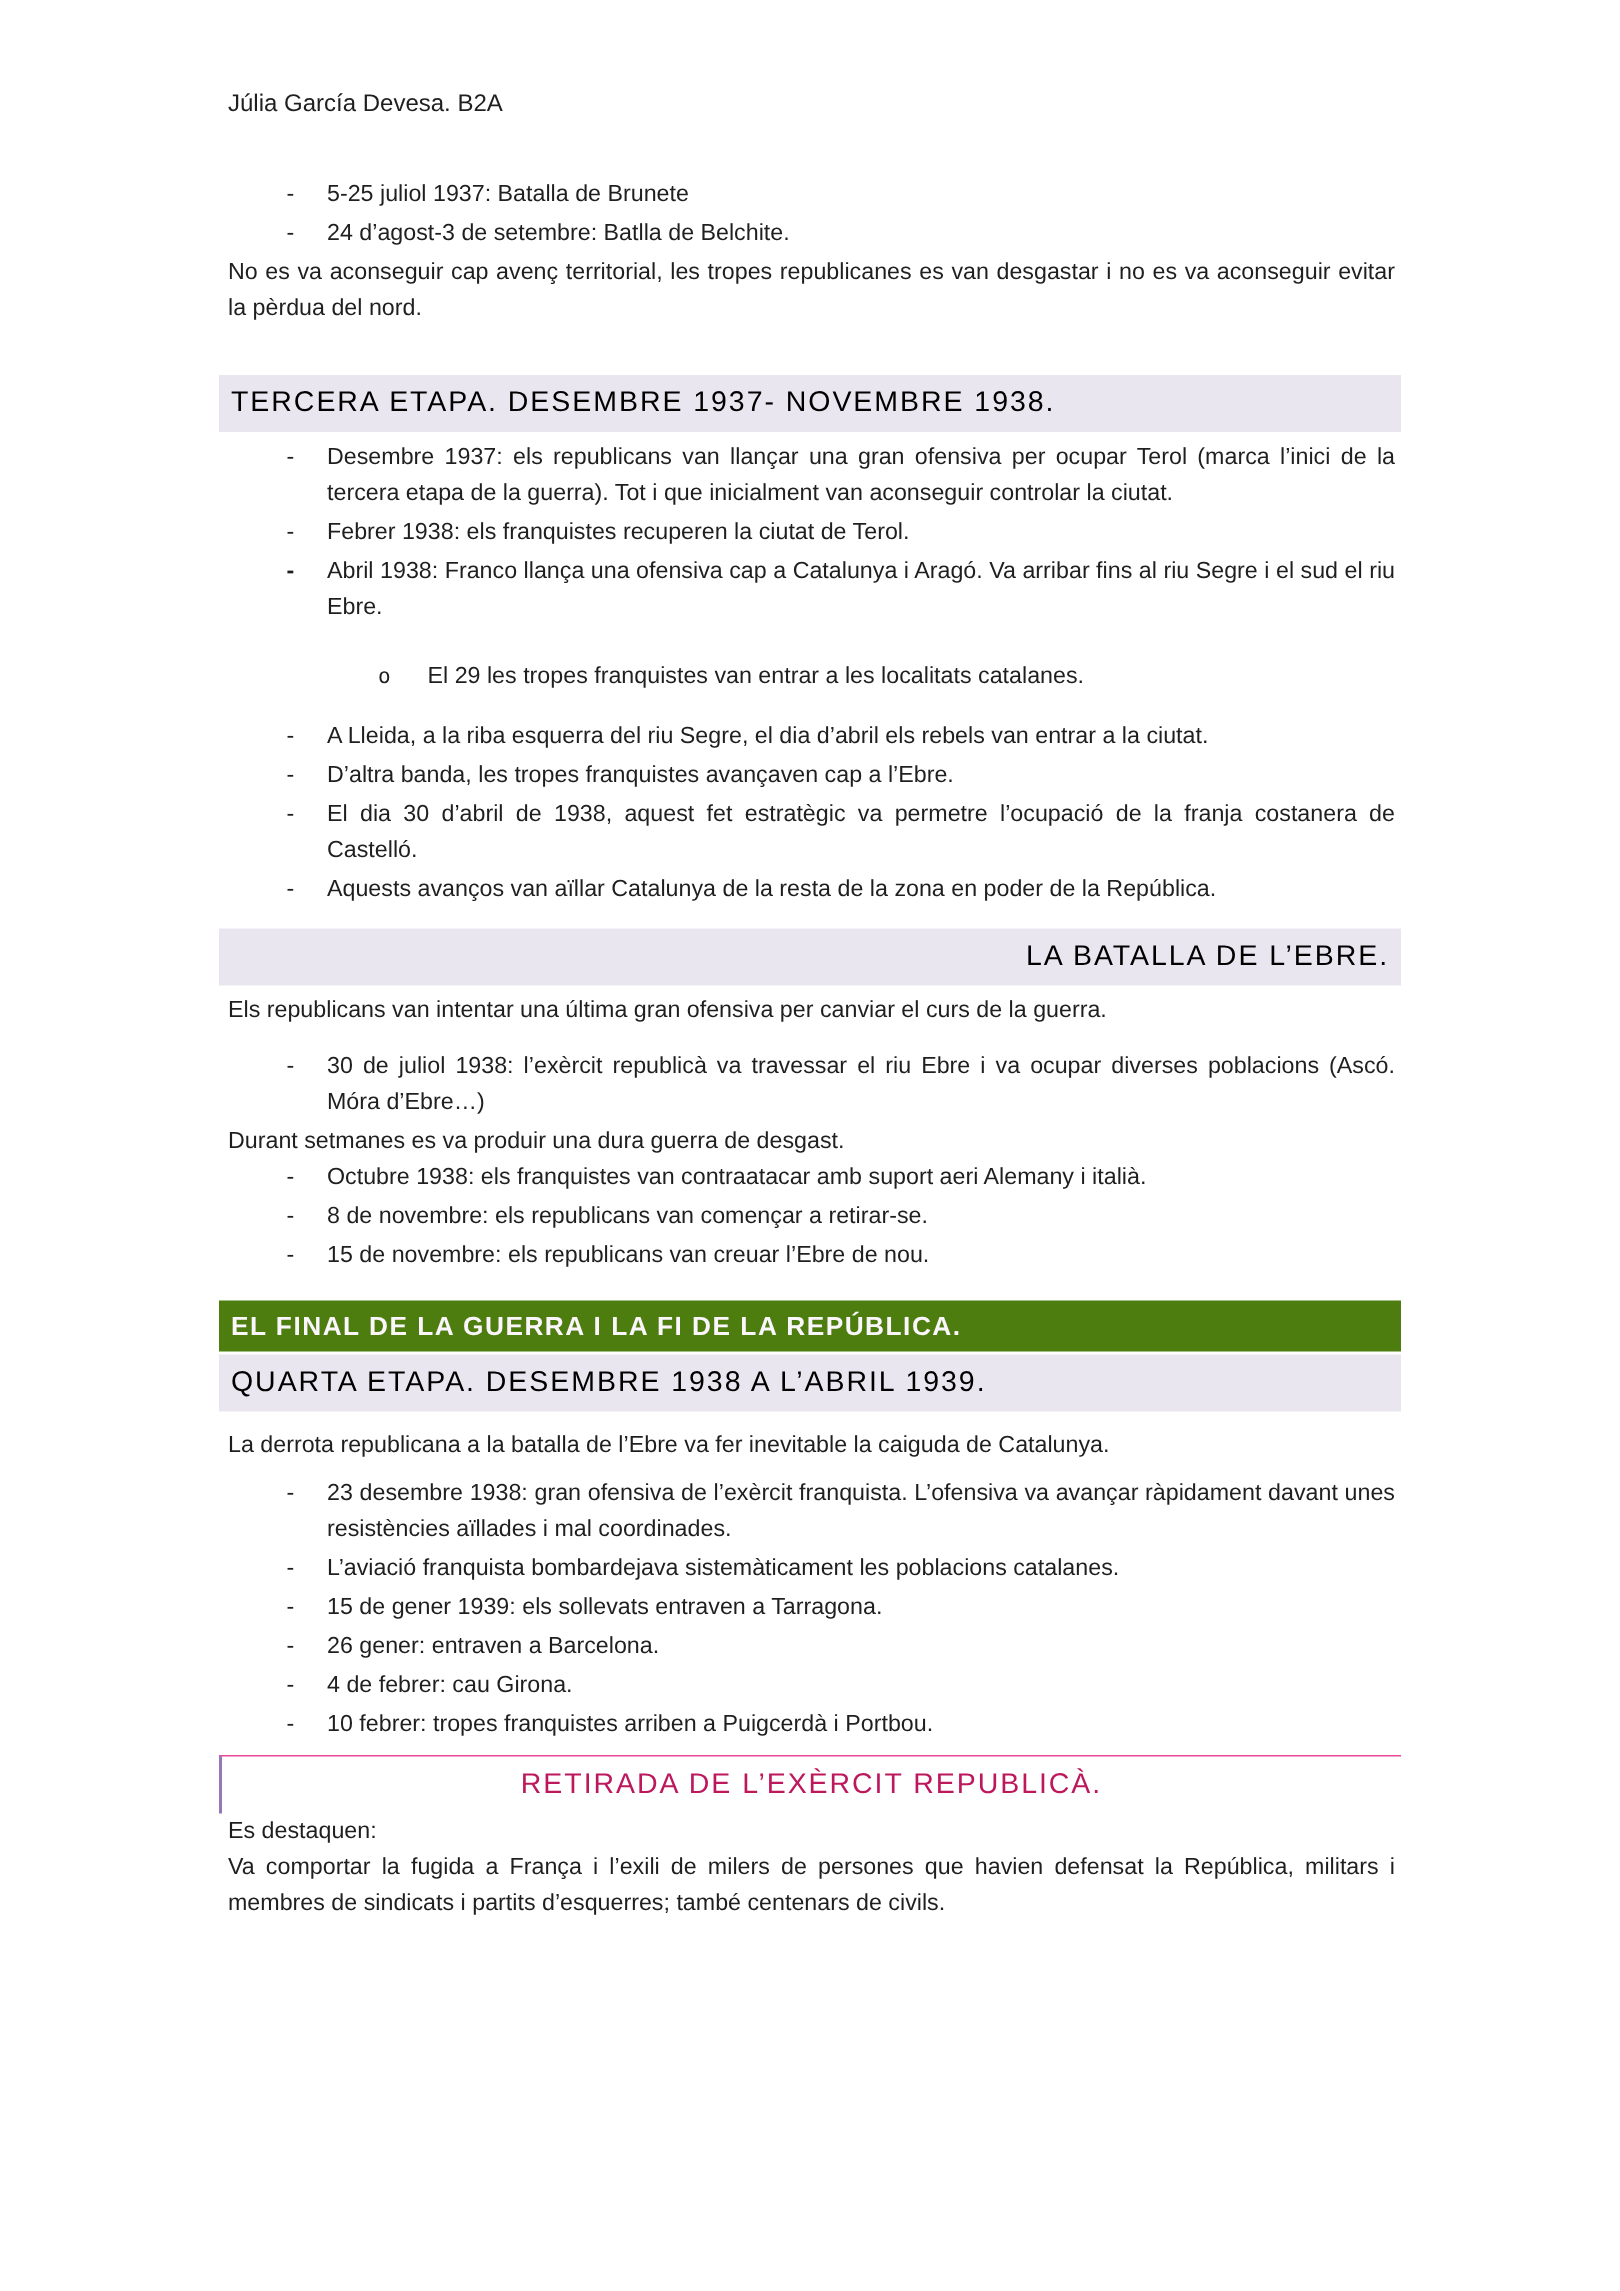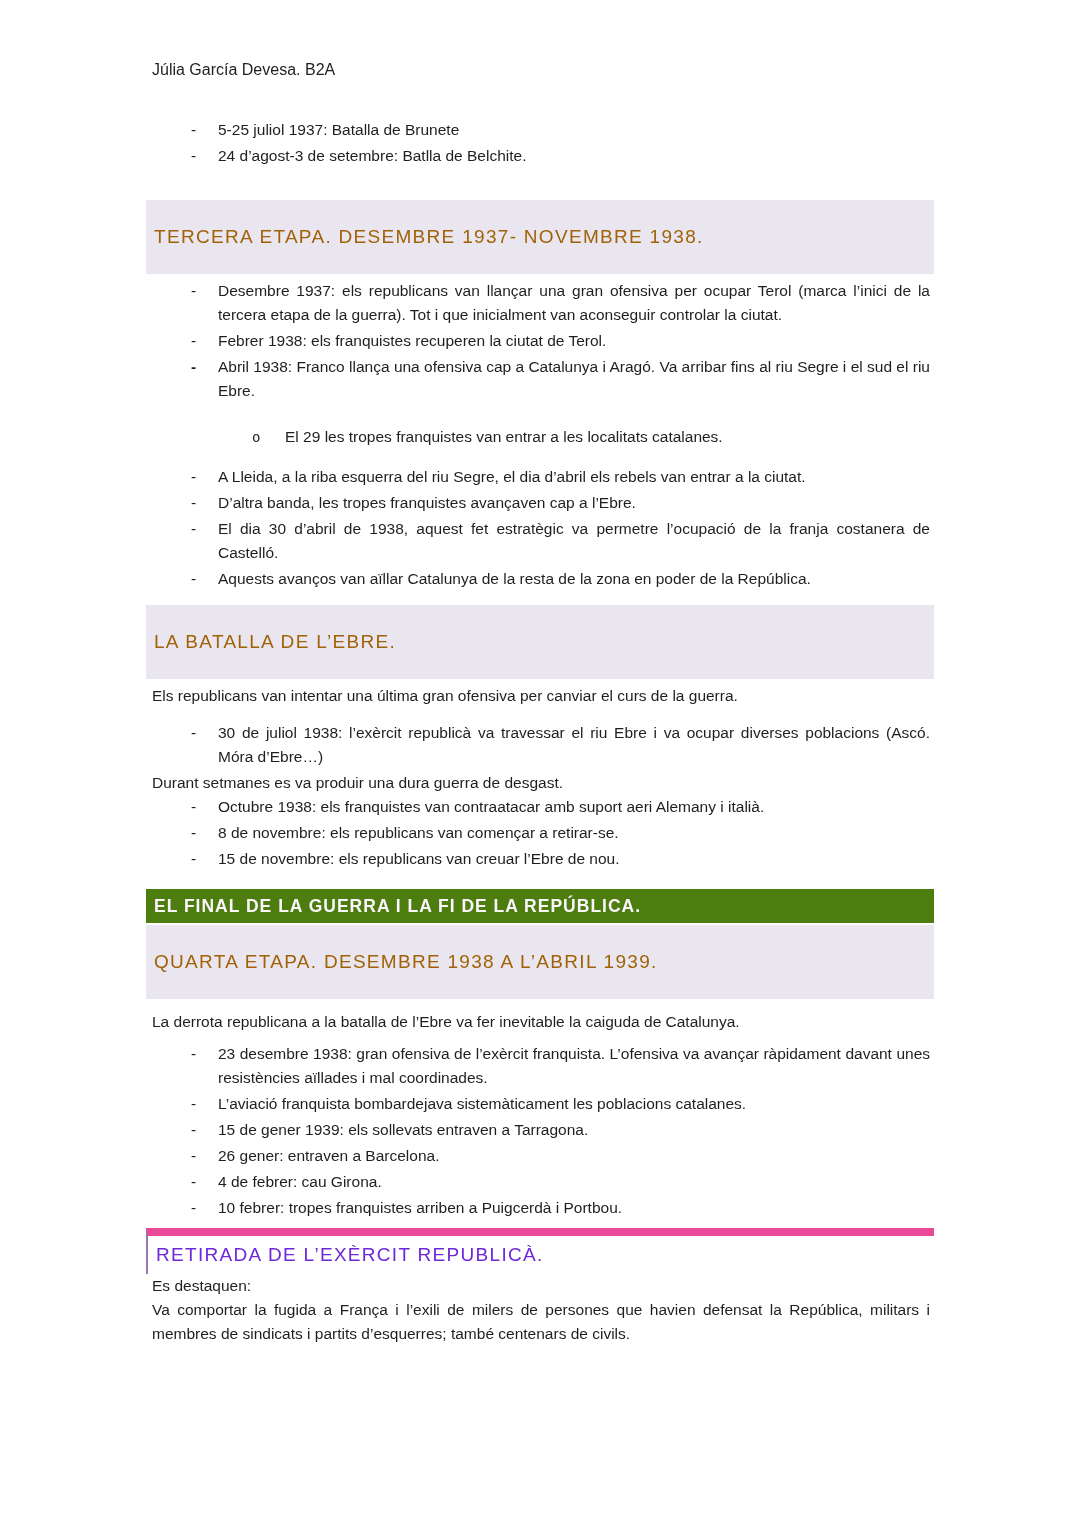--- a/index.html
+++ b/index.html
@@ -6,35 +6,35 @@
   .page {
     position:relative; width:1020px; height:1527px; background:#ffffff;
     font-family:"Liberation Sans", sans-serif; color:#1f1f1f; overflow:hidden;
   }
   .content { margin-left:152px; width:778px; font-size:15.5px; line-height:24px; }
   .author { padding-top:58px; margin:0 0 36px 0; font-size:16px; }
 
   p.para { margin:0; text-align:justify; }
 
   .band {
-    background:#eae6f0; color:#a16207; font-size:19px; letter-spacing:1.3px;
-    line-height:24px; padding:25px 8px; margin-left:-6px; margin-right:-4px;
+    background:#eae6f0; color:#000000; font-size:19px; letter-spacing:1.3px;
+    line-height:24px; padding:7px 8px; margin-left:-6px; margin-right:-4px;
   }
   .band-tercera { margin-top:32px; margin-bottom:5px; }
-  .band-ebre    { margin-top:14px; margin-bottom:5px; }
+  .band-ebre    { margin-top:14px; margin-bottom:5px;text-align:right; }
   .band-quarta  { margin-top:2px;  margin-bottom:11px; }
   .band-dark {
     background:#4d7c0f; color:#faf6fc; font-weight:bold; font-size:17.5px;
     letter-spacing:1px; line-height:24px; padding:5px 8px;
     margin:18px -4px 0 -6px;
   }
   .retirada-head {
     margin:8px -4px 0 -6px; padding:6px 8px 6px 8px;
-    border-top:8px solid #ec4899; border-left:2px solid #9678b4;
-    color:#6d28d9; font-size:19px; letter-spacing:1.3px; line-height:26px;
+    border-top:1px solid #ec4899; border-left:2px solid #9678b4;
+    color:#be185d; font-size:19px; letter-spacing:1.3px; line-height:26px;text-align:center;
   }
 
   .bullet { display:flex; margin:0 0 2px 0; }
   .dash { flex:none; width:27px; margin-left:39px; }
   .dash.bold { font-weight:bold; }
   .btext { flex:1; text-align:justify; }
 
   .sub-bullet { display:flex; margin:22px 0 16px 0; }
   .sub-glyph { flex:none; width:33px; margin-left:100px; font-family:"DejaVu Sans Mono", monospace; font-size:14px; }
 
@@ -54,20 +54,21 @@
 
     <section>
       <div class="bullet">
         <span class="dash">-</span>
         <span class="btext">5-25 juliol 1937: Batalla de Brunete</span>
       </div>
       <div class="bullet">
         <span class="dash">-</span>
         <span class="btext">24 d’agost-3 de setembre: Batlla de Belchite.</span>
       </div>
+      <p class="para">No es va aconseguir cap avenç territorial, les tropes republicanes es van desgastar i no es va aconseguir evitar la pèrdua del nord.</p>
     </section>
 
     <section>
       <div class="band band-tercera">TERCERA ETAPA. DESEMBRE 1937- NOVEMBRE 1938.</div>
 
       <div class="bullet">
         <span class="dash">-</span>
         <span class="btext">Desembre 1937: els republicans van llançar una gran ofensiva per ocupar Terol (marca l’inici de la tercera etapa de la guerra). Tot i que inicialment van aconseguir controlar la ciutat.</span>
       </div>
       <div class="bullet">

